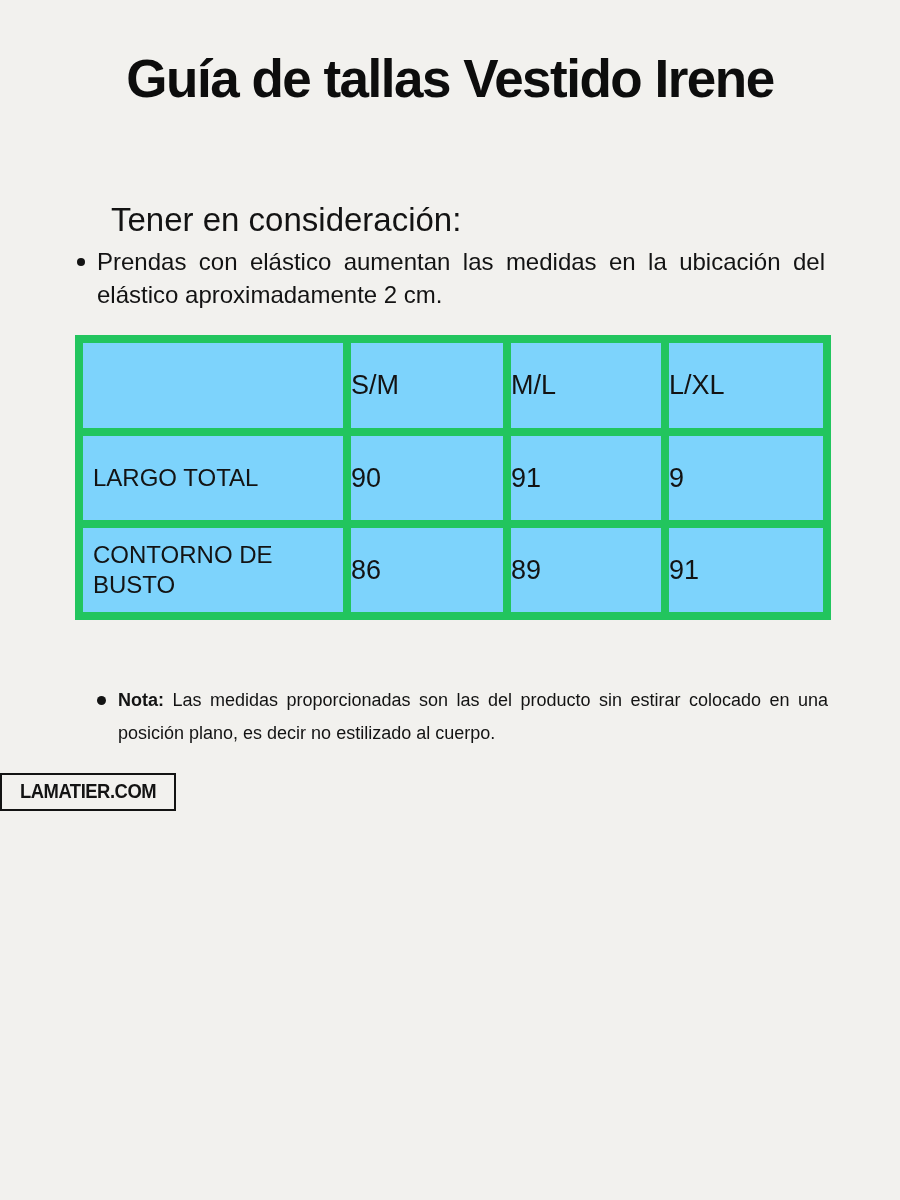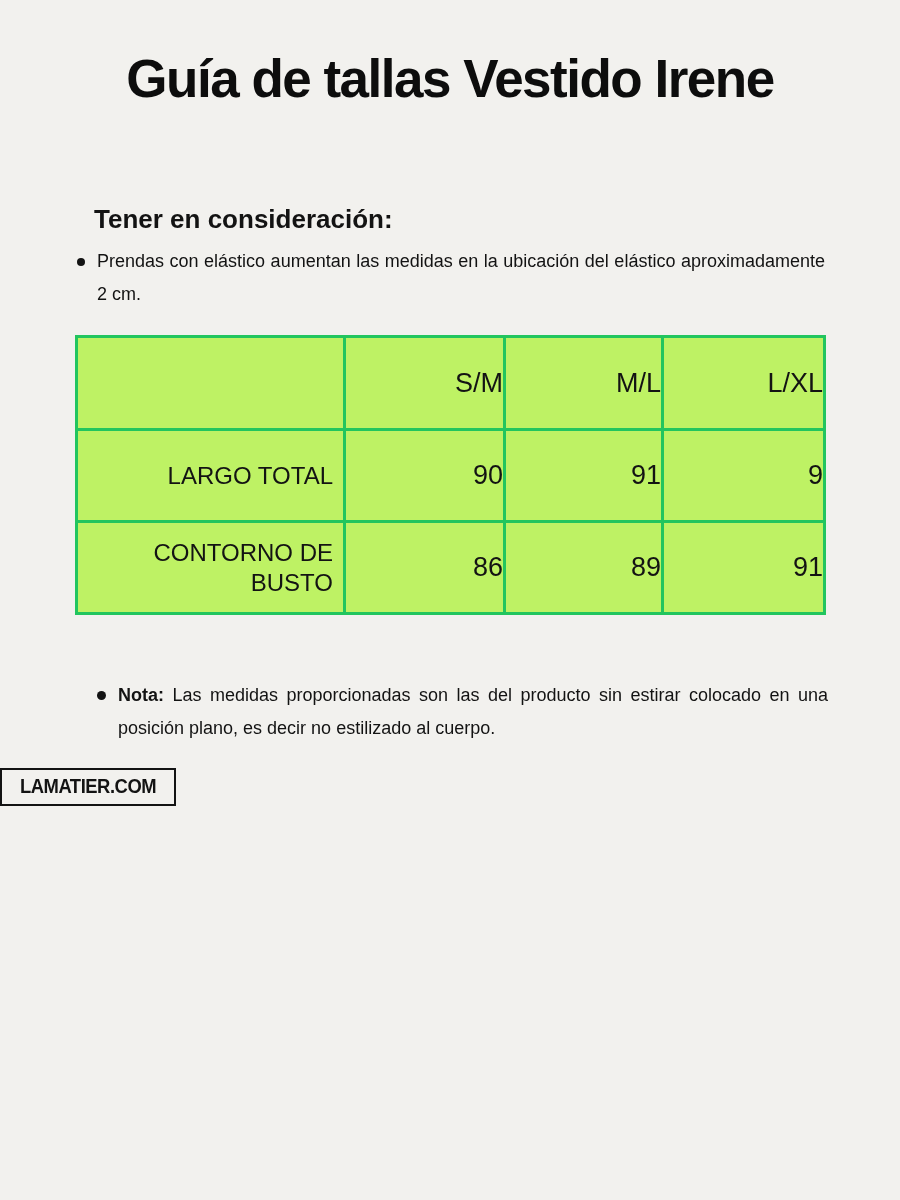--- a/index.html
+++ b/index.html
@@ -19,54 +19,54 @@
     font-size: 53px;
     line-height: 54px;
     font-weight: 900;
     letter-spacing: -1.5px;
     color: #0d0d0d;
   }
 
   
   .intro { margin: 97px 75px 0 75px; }
   .intro-heading {
-    margin-left: 19px;
-    font-size: 26px;
+    margin-left: 36px;
+    font-size: 33px;
     line-height: 33px;
-    font-weight: 700;
+    font-weight: 400;
   }
   .bullet-list { margin-top: 9px; }
   .bullet-item {
     position: relative;
     padding-left: 22px;
-    font-size: 18px;
+    font-size: 24px;
     line-height: 33px;
     text-align: justify;
     text-justify: inter-word;
   }
   .bullet-dot {
     position: absolute;
     left: 2px; top: 13px;
     width: 8px; height: 8px;
     border-radius: 50%;
     background: #131313;
   }
 
   
   .size-table-wrap { margin: 24px 75px 0 75px; }
   table.size-table {
     border-collapse: collapse;
     table-layout: fixed;
     width: 748px;
   }
   table.size-table th, table.size-table td {
-    border: 3px solid #22c55e;
-    text-align: right;
+    border: 8px solid #22c55e;
+    text-align: left;
     vertical-align: middle;
-    background: #bef264;
+    background: #7dd3fc;
     font-weight: 400;
   }
   table.size-table tr { height: 92px; }
   table.size-table tr.head-row { height: 93px; }
   .col-label { width: 268px; }
   .col-sm { width: 160px; }
   .col-ml { width: 158px; }
   .col-lxl { width: 162px; }
   th.size-col { font-size: 27px; }
   td.row-label { font-size: 24px; line-height: 30px; padding: 0 10px; }

